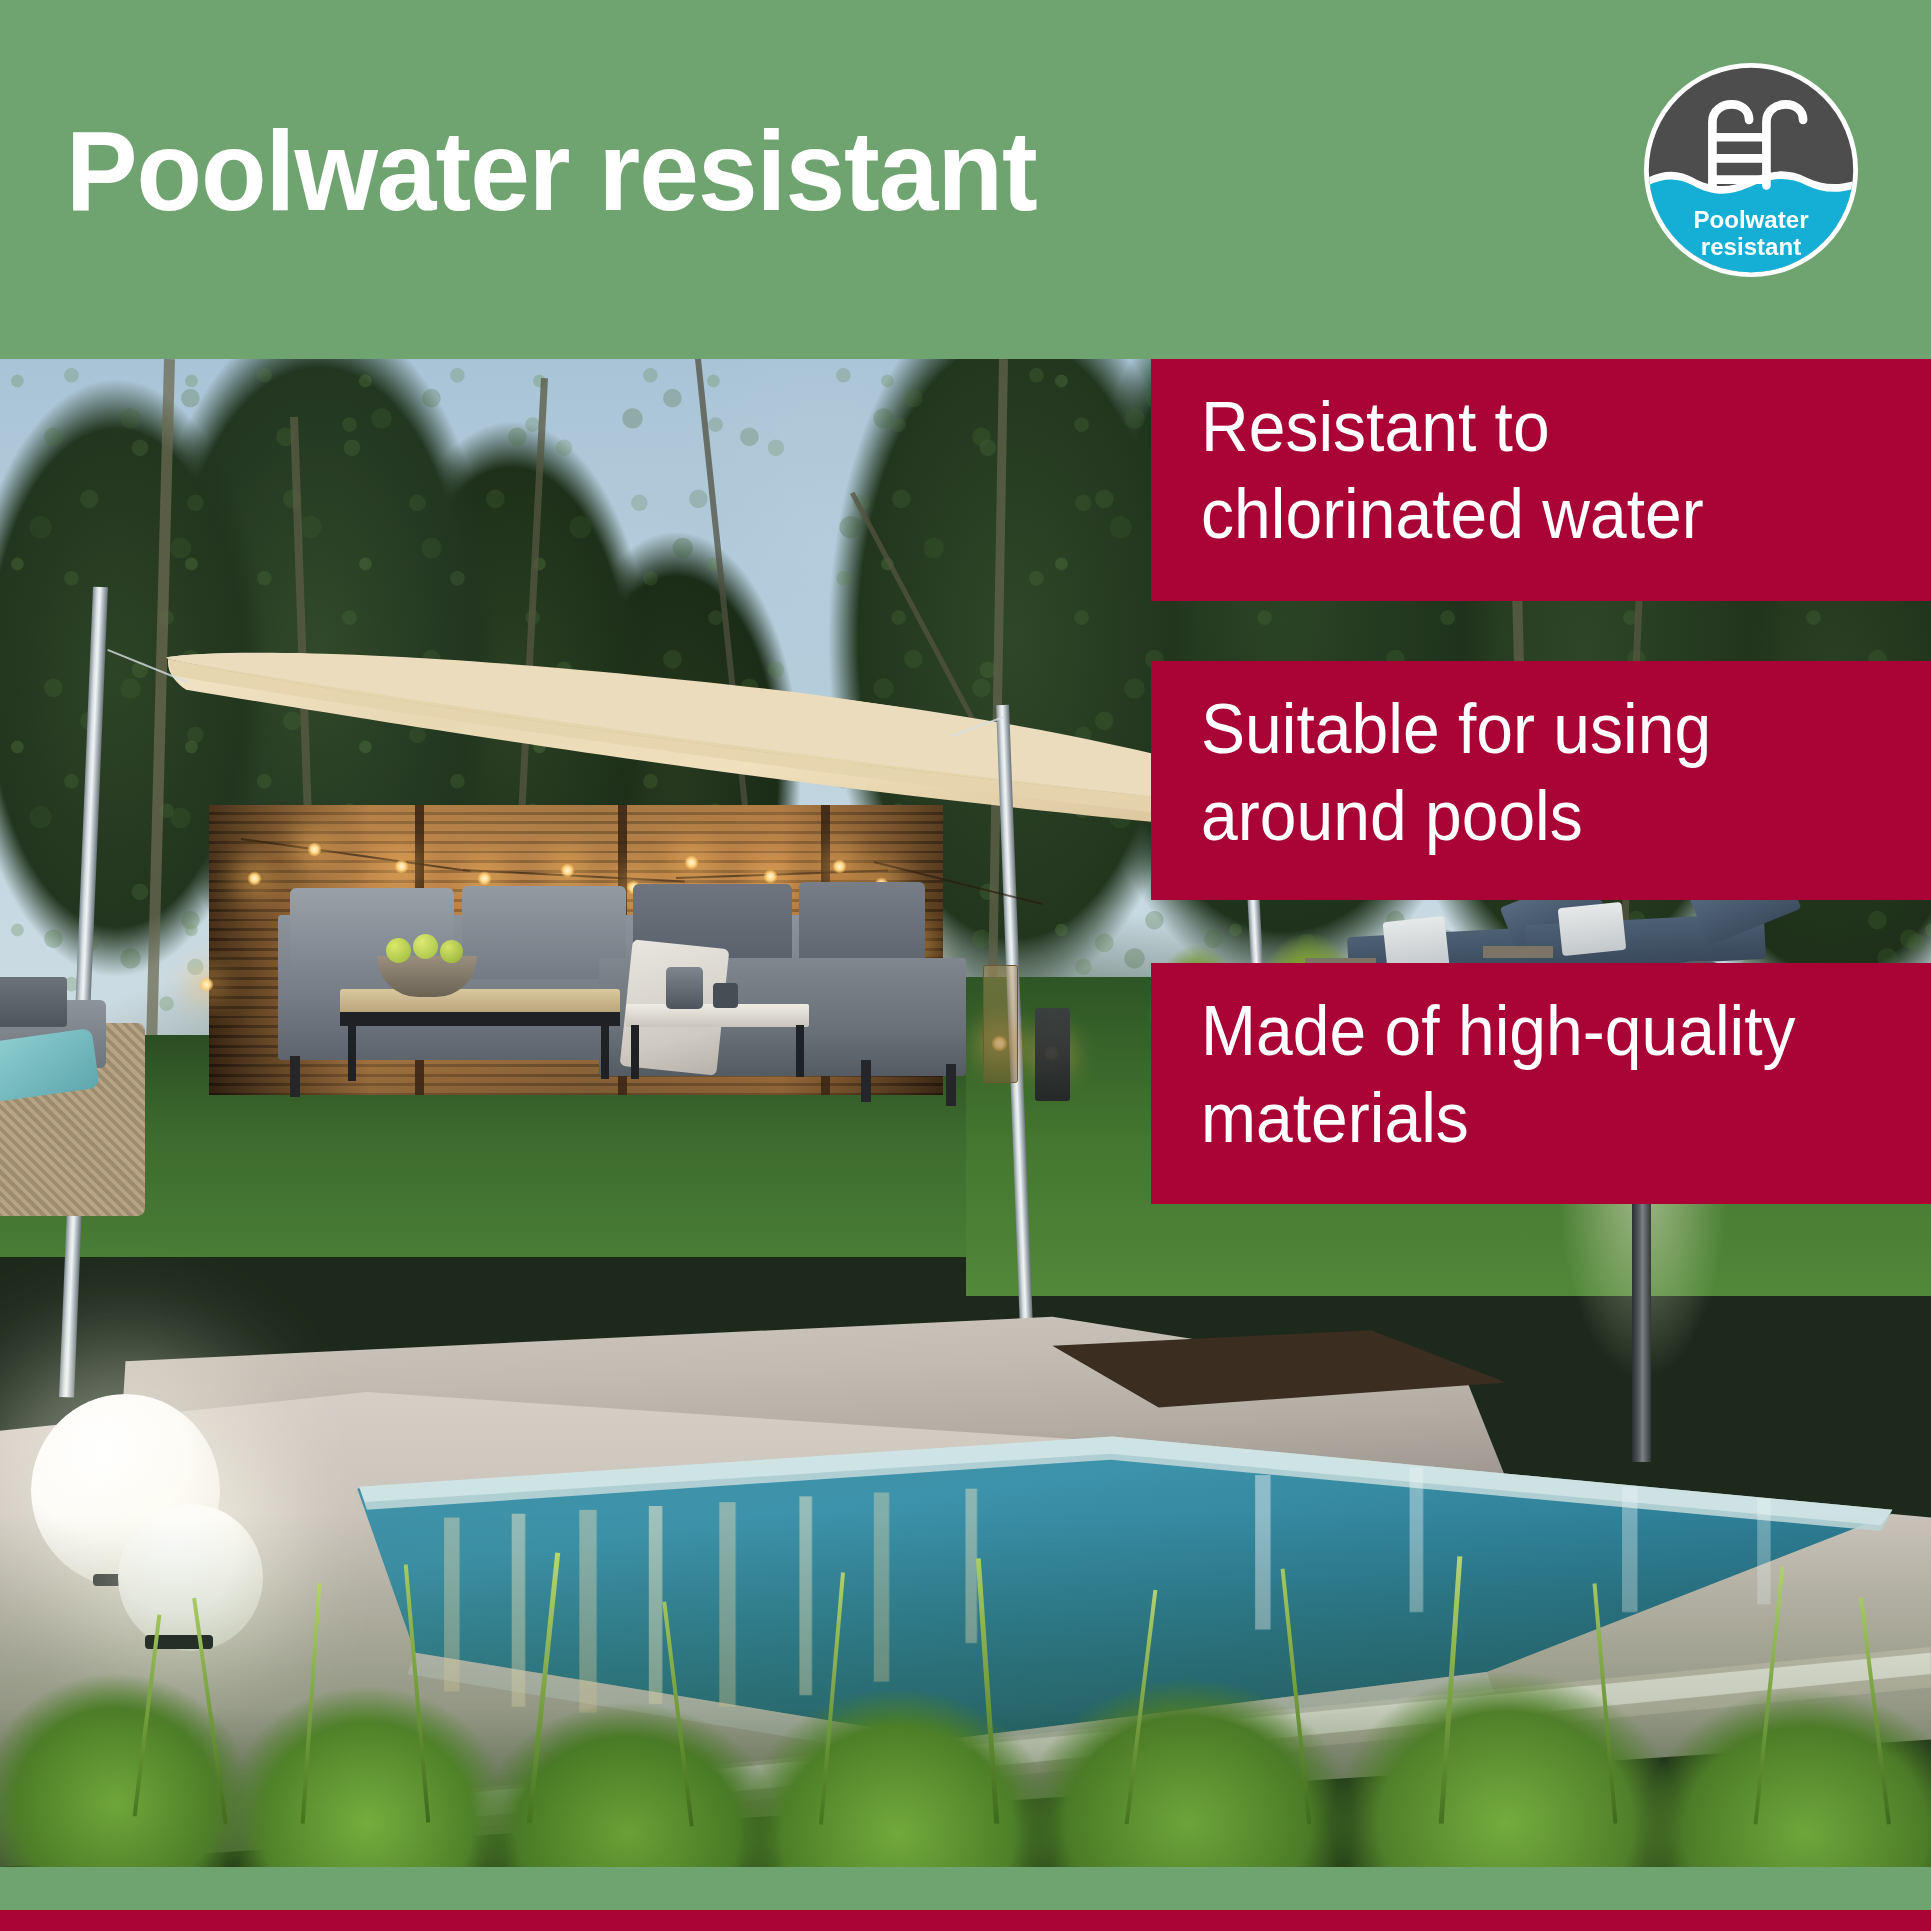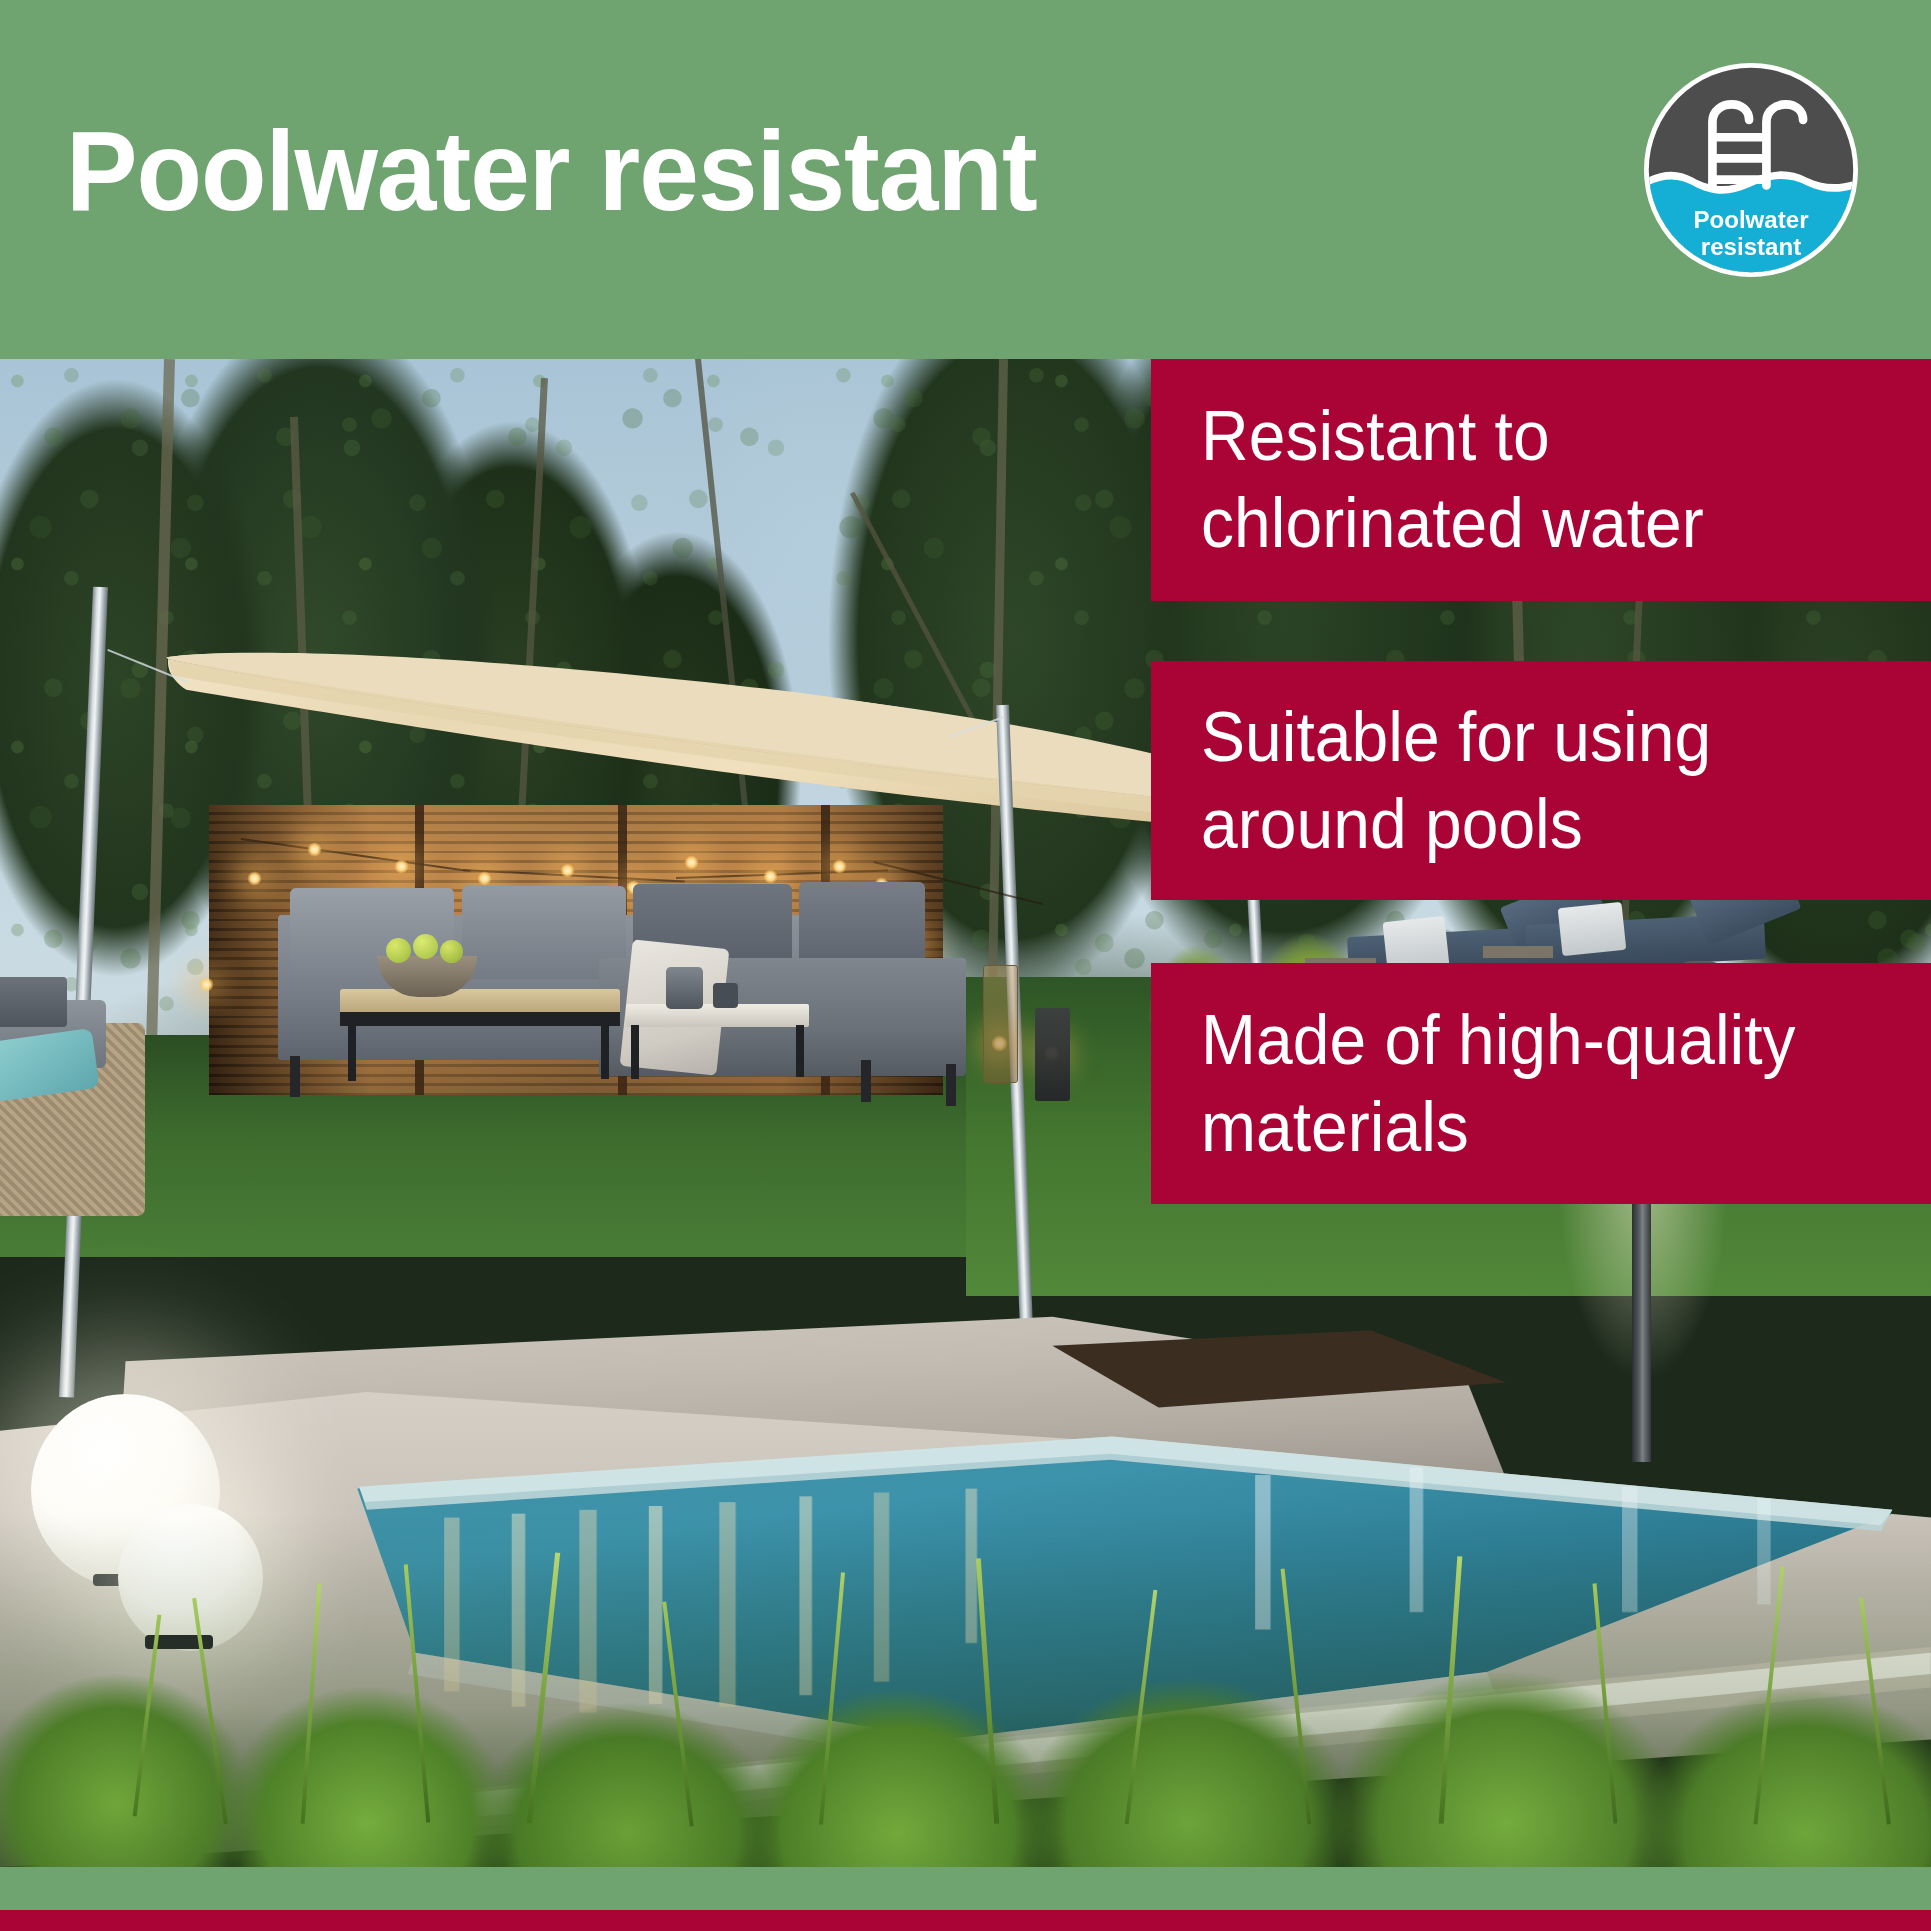--- a/index.html
+++ b/index.html
@@ -209,21 +209,20 @@
   .callout {
     position: absolute;
     left: 1151px;
     width: 780px;
     background: #a90435;
     z-index: 60;
     box-sizing: border-box;
     padding: 25px 0 25px 50px;
     display: flex;
     flex-direction: column;
-    justify-content: center;
   }
   .callout-text {
     font-family: "Liberation Sans Narrow", "Liberation Sans", sans-serif;
     font-size: 71px;
     line-height: 1.22;
     color: #ffffff;
     font-weight: normal;
     transform: scaleX(0.93);
     transform-origin: left center;
     white-space: pre-line;

